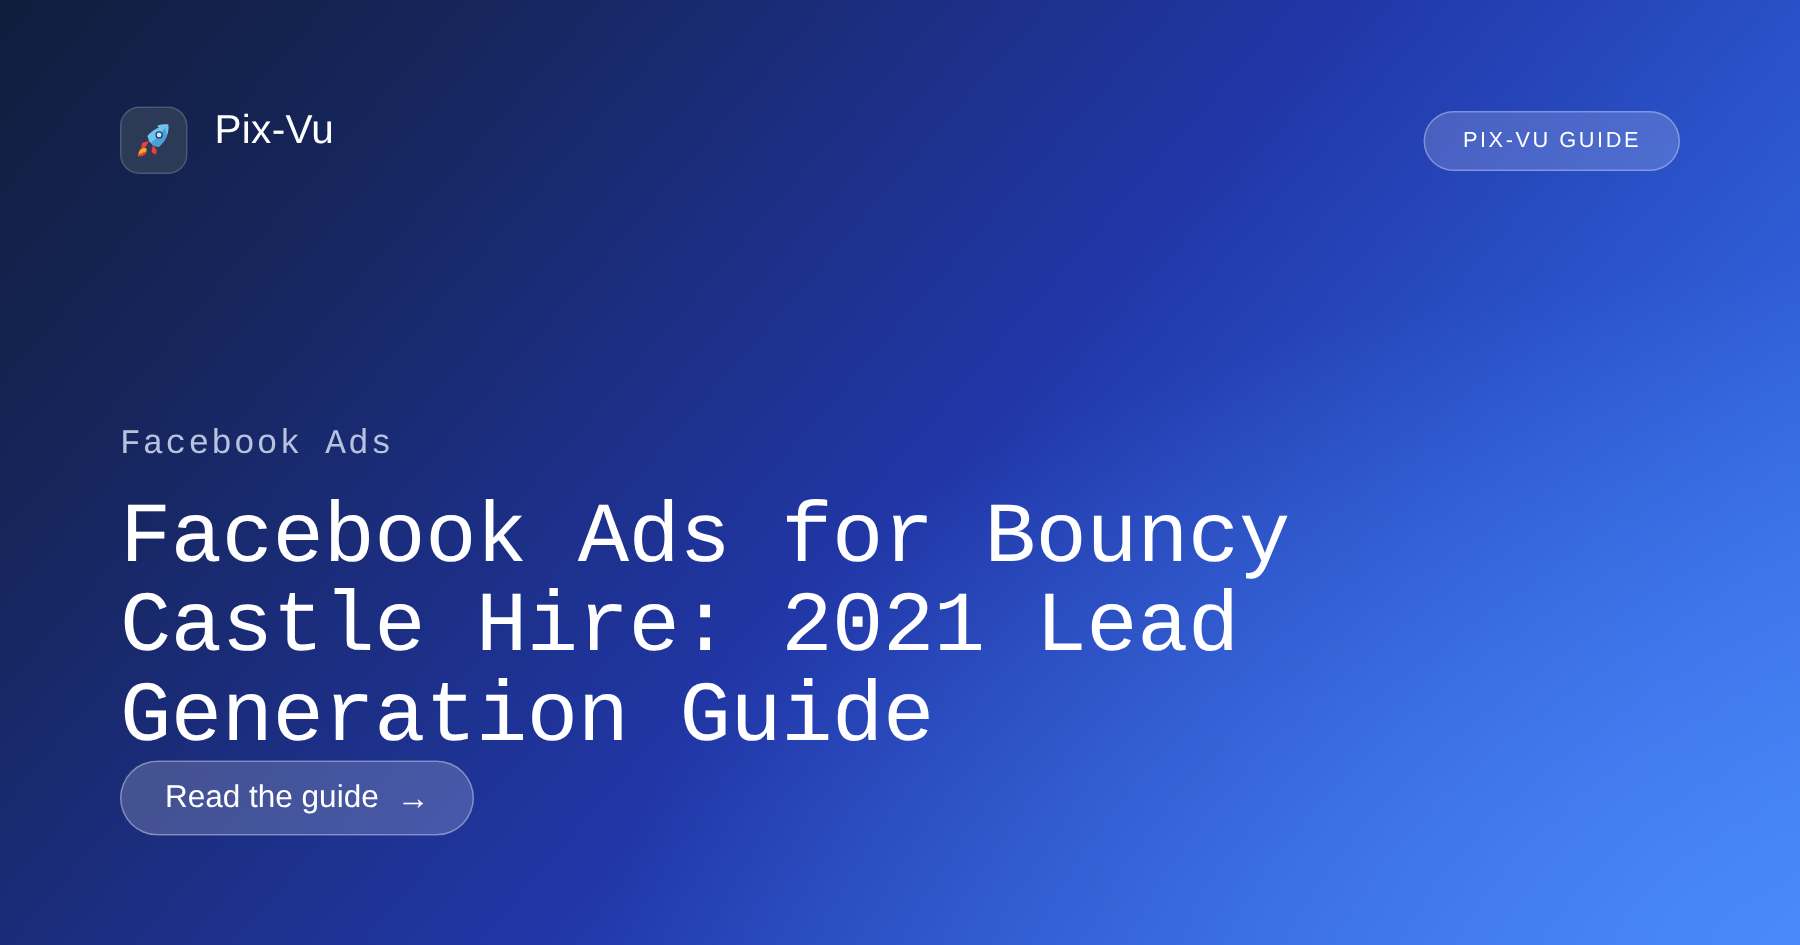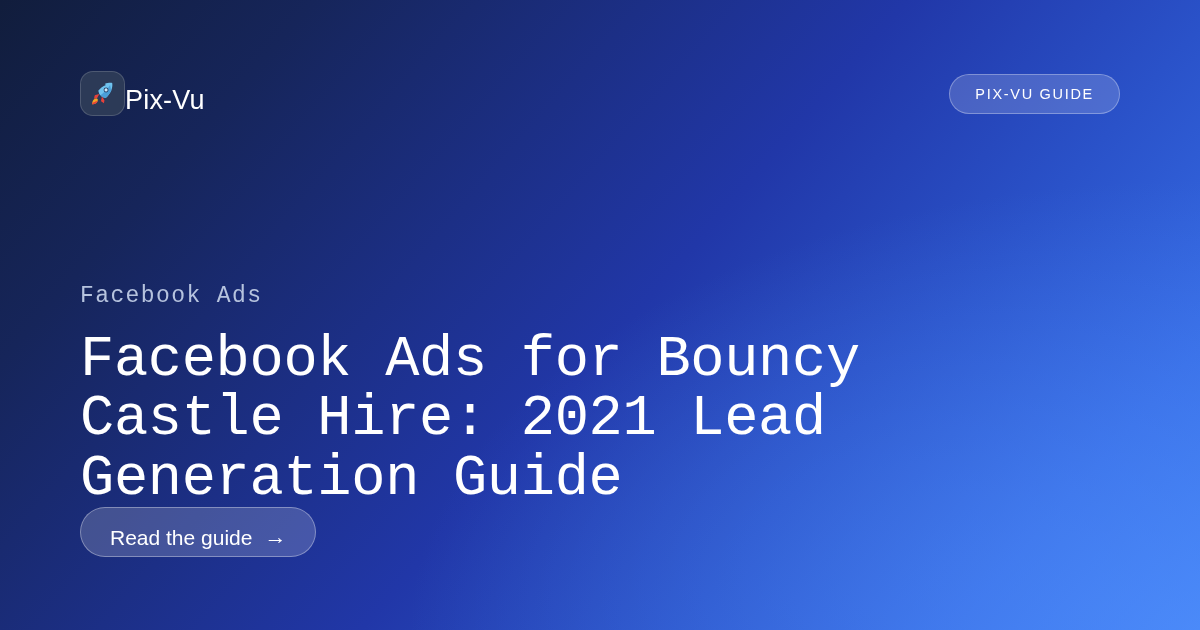--- a/index.html
+++ b/index.html
@@ -39,21 +39,22 @@
     left: 80px;
     right: 80px;
     height: 45px;
     display: flex;
     align-items: center;
     justify-content: space-between;
   }
 
   .brand {
     display: flex;
-    align-items: flex-end;
+    align-items: flex-start;
+    gap: 18px;
   }
 
   .logo-tile {
     width: 45px;
     height: 45px;
     border-radius: 13px;
     background: #2c3a57;
     border: 1px solid rgba(255,255,255,0.16);
     display: flex;
     align-items: center;
@@ -134,20 +135,21 @@
     white-space: nowrap;
   }
 
   .cta {
     height: 50px;
     padding: 18px 29px;
     border-radius: 999px;
     background: rgba(255,255,255,0.18);
     border: 1px solid rgba(255,255,255,0.34);
     display: flex;
+    align-items: center;
     gap: 12px;
     font-size: 21px;
     font-weight: 400;
     color: #ffffff;
     white-space: nowrap;
     cursor: pointer;
   }
 
   .cta-arrow {
     font-size: 22px;

